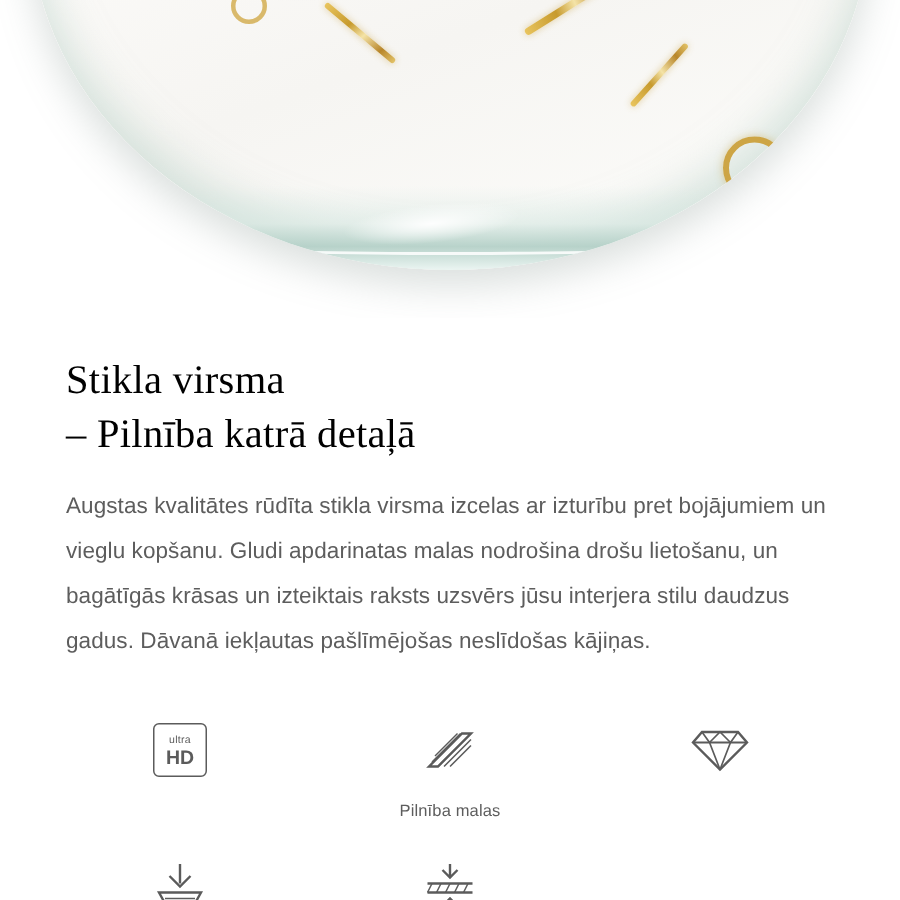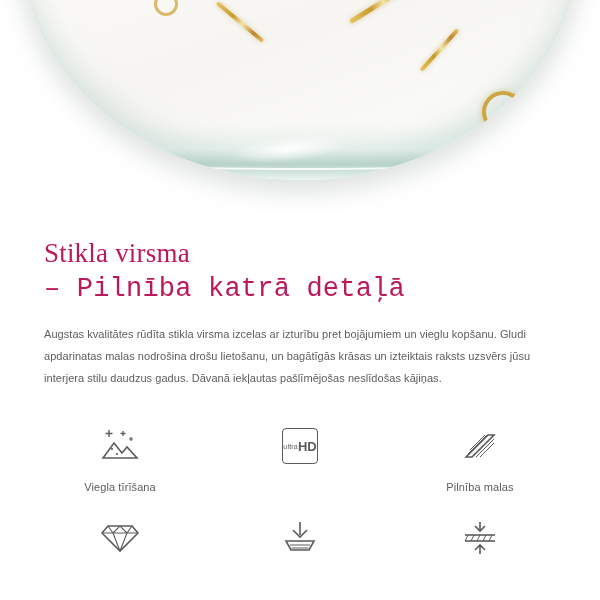--- a/index.html
+++ b/index.html
@@ -117,29 +117,29 @@
   }
 
   
   .content {
     padding: 24px 44px 0 44px;
   }
   .headline {
     font-family: "Liberation Serif", serif;
     font-size: 27px;
     line-height: 1.32;
-    color: #be185d;
+    color: #000000;
     font-weight: 400;
     margin: 0 0 16px 0;
     letter-spacing: .2px;
   }
-  .headline .l2 { display: block; font-family: Liberation Mono, monospace; }
+  .headline .l2 { display: block; }
 
   .body-copy {
-    font-size: 11px;
+    font-size: 15px;
     line-height: 2.0;
     color: #5d5d5d;
     margin: 0;
     letter-spacing: .05px;
   }
 
   
   .features {
     display: grid;
     grid-template-columns: repeat(3, 1fr);
@@ -164,21 +164,21 @@
     font-size: 11px;
     color: #5d5d5d;
     letter-spacing: .1px;
   }
   .hd-badge {
     width: 34px;
     height: 34px;
     border: 1.6px solid #5b5b5b;
     border-radius: 4px;
     display: flex;
-    flex-direction: row;
+    flex-direction: column;
     align-items: center;
     justify-content: center;
     line-height: 1;
   }
   .hd-top { font-size: 7px; letter-spacing: .2px; }
   .hd-bot { font-size: 13px; font-weight: bold; margin-top: 1px; }
 </style>
 </head>
 <body>
 
@@ -203,33 +203,20 @@
   <div class="content">
     <h1 class="headline">
       <span>Stikla virsma</span>
       <span class="l2">– Pilnība katrā detaļā</span>
     </h1>
     <p class="body-copy">Augstas kvalitātes rūdīta stikla virsma izcelas ar izturību pret bojājumiem un vieglu kopšanu. Gludi apdarinatas malas nodrošina drošu lietošanu, un bagātīgās krāsas un izteiktais raksts uzsvērs jūsu interjera stilu daudzus gadus. Dāvanā iekļautas pašlīmējošas neslīdošas kājiņas.</p>
   </div>
 
   <div class="features">
 
-    <div class="feature">
-      <div class="feature-icon">
-        <svg width="42" height="38" viewBox="0 0 42 38" fill="none" stroke="#5b5b5b" stroke-width="1.6">
-          <path d="M4 31 L15 16 L23 26 L28 20 L38 31 Z"></path>
-          <path d="M10 10 l0 -7 M6.5 6.5 l7 0" stroke-width="1.4"></path>
-          <path d="M24 9 l0 -5 M21.5 6.5 l5 0" stroke-width="1.3"></path>
-          <path d="M32 14 l0 -4 M30 12 l4 0" stroke-width="1.2"></path>
-          <circle cx="13" cy="22" r="1.1" fill="#5b5b5b" stroke="none"></circle>
-          <circle cx="18" cy="27" r="1.1" fill="#5b5b5b" stroke="none"></circle>
-        </svg>
-      </div>
-      <div class="feature-label">Viegla tīrīšana</div>
-    </div>
 
     <div class="feature">
       <div class="feature-icon">
         <div class="hd-badge">
           <span class="hd-top">ultra</span>
           <span class="hd-bot">HD</span>
         </div>
       </div>
     </div>
 

